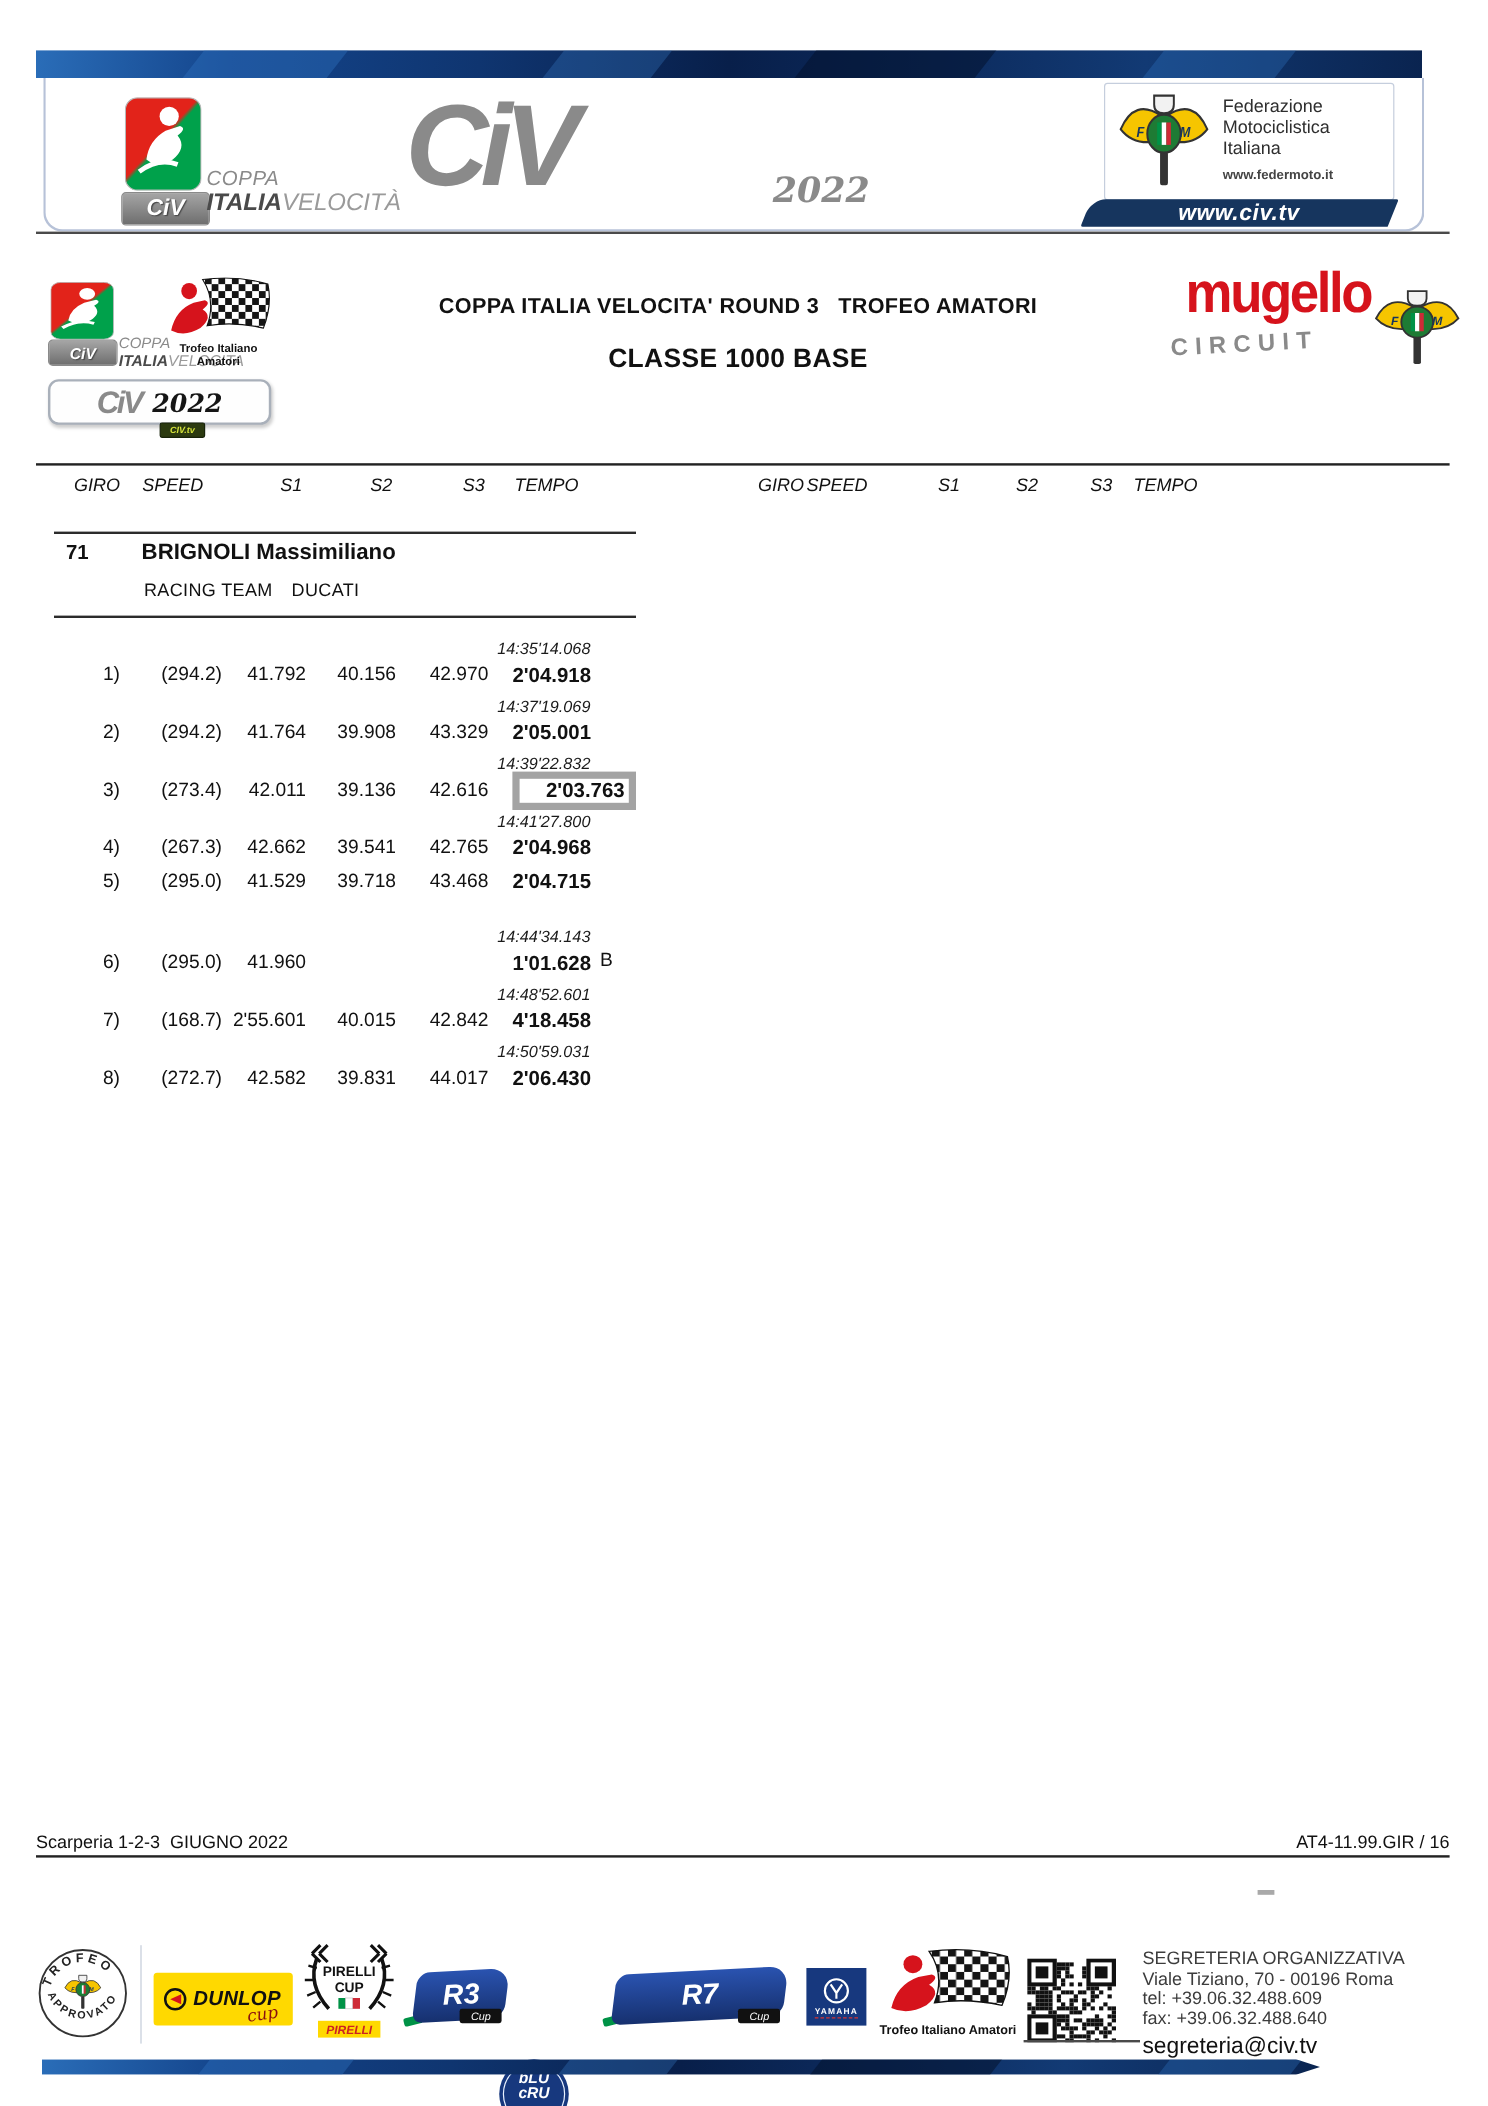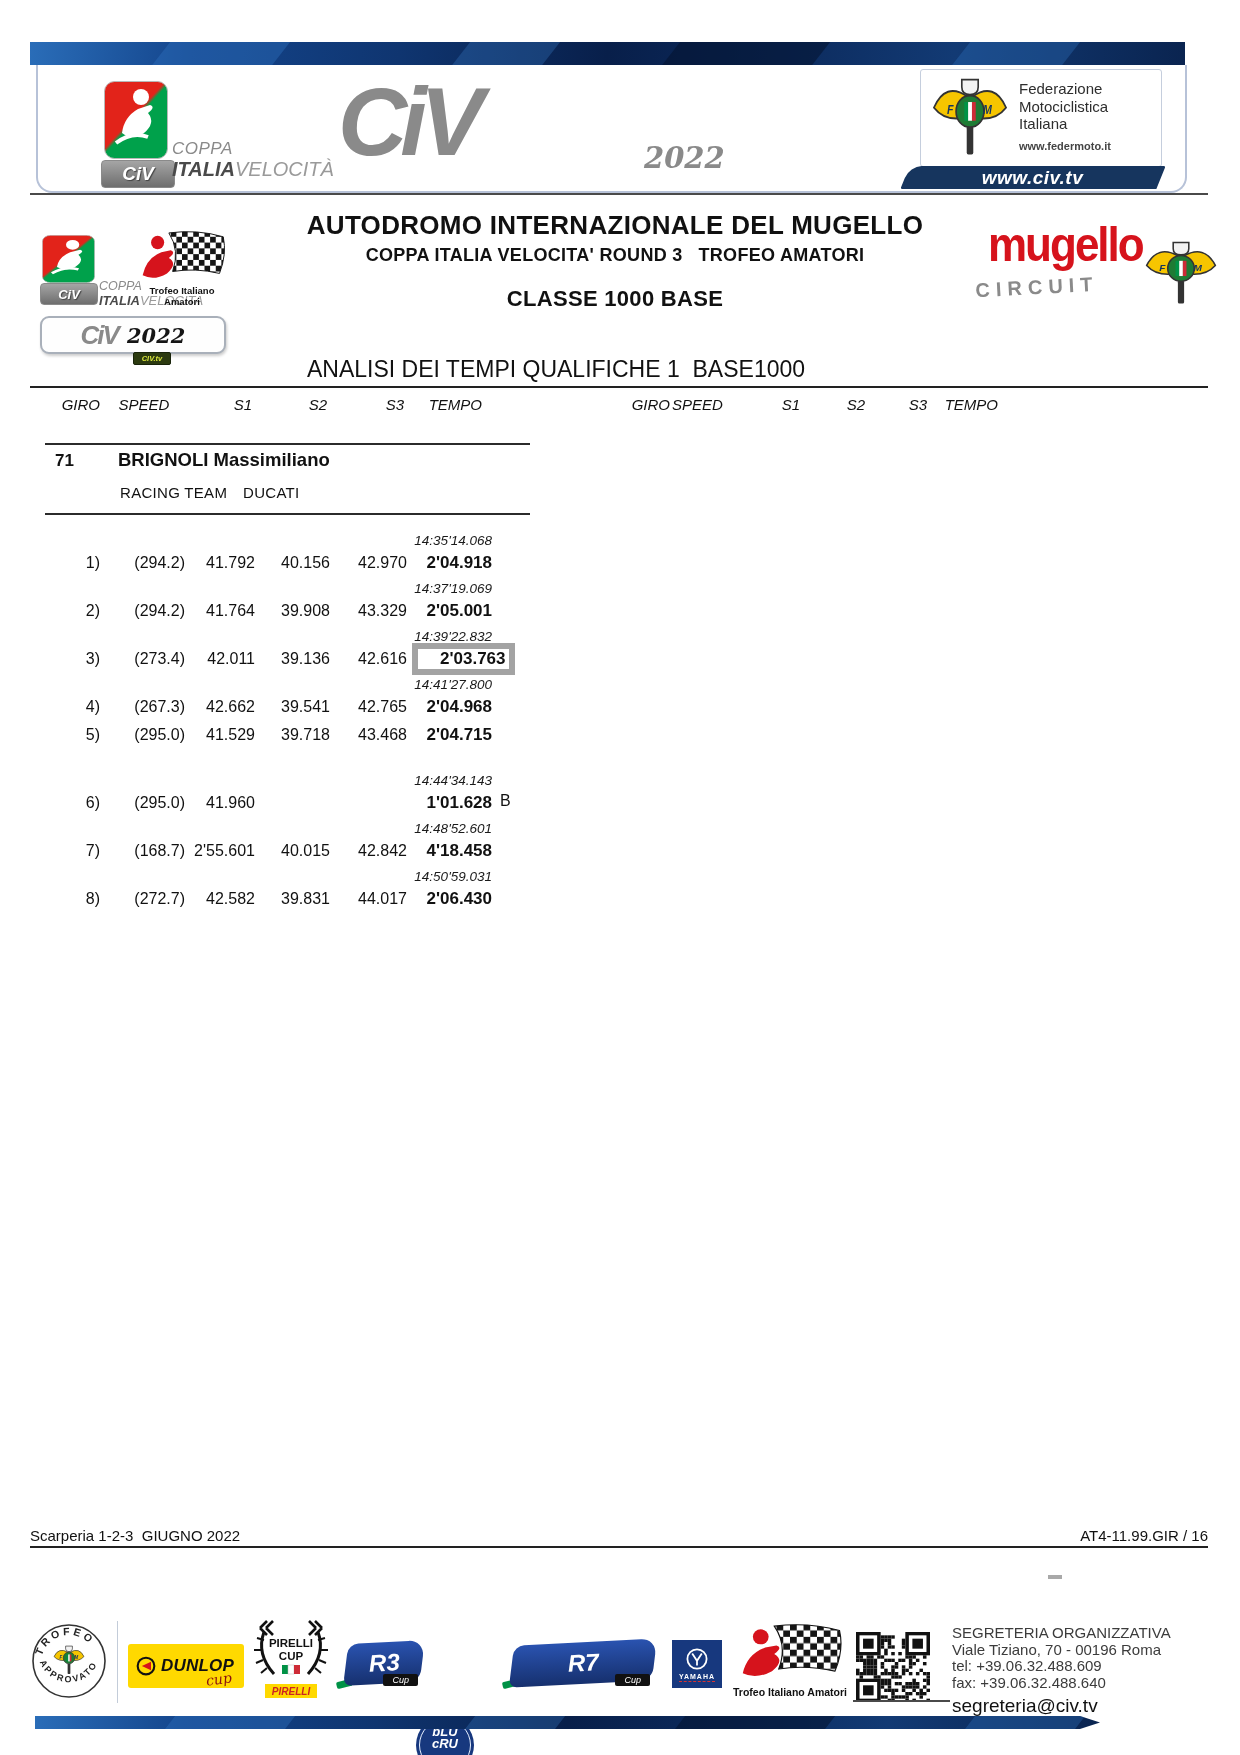--- a/index.html
+++ b/index.html
@@ -97,21 +97,21 @@
   #rbike{position:absolute;left:243px;top:484px;font-size:15px;letter-spacing:.3px;}
 
   #laps{position:absolute;left:38px;top:531px;width:490px;}
   .lap{position:relative;height:48px;}
   .lap .ts{width:454px;height:20px;line-height:20px;text-align:right;font-style:italic;font-size:13.5px;color:#1a1a1a;}
   .lap .vals{display:grid;grid-template-columns:62px 88px 72px 75px 77px 80px;height:26px;line-height:24px;font-size:16px;}
   .vals span{text-align:right;}
   .vals .sp{padding-right:3px;}
   .vals .sn{padding-right:5px;}
   .vals .tempo{font-size:17px;}
-  .vals .tempo b{font-weight:bold;}
+  .vals .tempo b{font-weight:bold;margin-left:15px;}
   .vals .tempo b.box{border:6px solid #a3a3a3;padding:0 3px 1px 22px;}
   .lap .flag{position:absolute;left:462px;top:21px;font-size:16px;}
 
   
   #f-left{position:absolute;left:30px;top:1527px;font-size:15px;white-space:pre;}
   #f-right{position:absolute;right:32px;top:1527px;font-size:15px;}
 
   
   #fmi-badge{position:absolute;left:30px;top:1617px;width:78px;height:88px;}
   #fmi-badge .fim-eagle{position:absolute;left:22px;top:27px;width:34px;height:32px;}
@@ -238,40 +238,38 @@
     <circle cx="22" cy="12" r="7" fill="#d6131c"></circle>
     <path d="M6 46 Q10 28 26 22 L36 20 Q42 22 34 28 Q44 34 32 44 Q18 52 6 46Z" fill="#d6131c"></path>
       </svg></div>
   <div id="trofeocap1">Trofeo Italiano Amatori</div>
   <div id="civ2022box">
     <span class="c1">CiV</span>
     <span class="c2">2022</span>
   </div>
   <div id="tvbadge">CIV.tv</div>
 
-  <div class="t" id="title1">AUTODROMO INTERNAZIONALE DEL MUGELLO</div>
   <div class="t" id="title2">COPPA ITALIA VELOCITA' ROUND 3   TROFEO AMATORI</div>
   <div class="t" id="title3">CLASSE 1000 BASE</div>
 
   <div id="mugello">mugello</div>
   <div id="circuit">CIRCUIT</div>
   <div id="fim2"><svg viewBox="0 0 100 92" width="100%" height="100%" preserveAspectRatio="none">
     <rect x="46" y="56" width="8" height="30" rx="2" fill="#333"></rect>
     <path d="M6 36 Q20 8 47 24 L47 46 Q20 52 6 36Z" fill="#f6c500" stroke="#333" stroke-width="2"></path>
     <path d="M94 36 Q80 8 53 24 L53 46 Q80 52 94 36Z" fill="#f6c500" stroke="#333" stroke-width="2"></path>
     <path d="M40 6 h20 v8 q0 8 -10 8 t-10 -8Z" fill="#f2f2f2" stroke="#333" stroke-width="2"></path>
     <circle cx="50" cy="40" r="17" fill="#1e7b34" stroke="#333" stroke-width="2"></circle>
     <rect x="43" y="30" width="4.7" height="20" fill="#009246"></rect>
     <rect x="47.7" y="30" width="4.7" height="20" fill="#fff"></rect>
     <rect x="52.4" y="30" width="4.6" height="20" fill="#ce2b37"></rect>
     <text x="22" y="43" font-size="13" font-weight="bold" fill="#16355e" font-style="italic">F</text>
     <text x="66" y="43" font-size="13" font-weight="bold" fill="#16355e" font-style="italic">M</text>
       </svg></div>
 
-  <div id="analisi">ANALISI DEI TEMPI QUALIFICHE 1  BASE1000</div>
   <div class="hline" id="line-analisi"></div>
 
   <div class="hgrid" id="hgrid-l">
     <span>GIRO</span>
     <span class="h-speed">SPEED</span>
     <span class="h-s">S1</span>
     <span class="h-s">S2</span>
     <span class="h-s">S3</span>
     <span class="h-t">TEMPO</span>
   </div>

